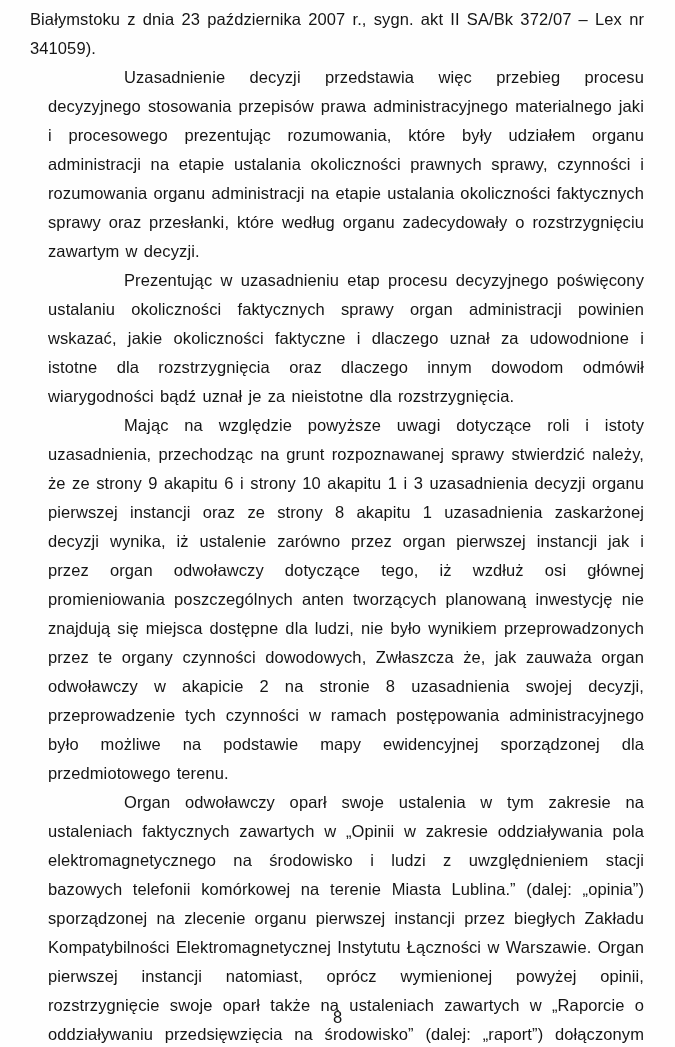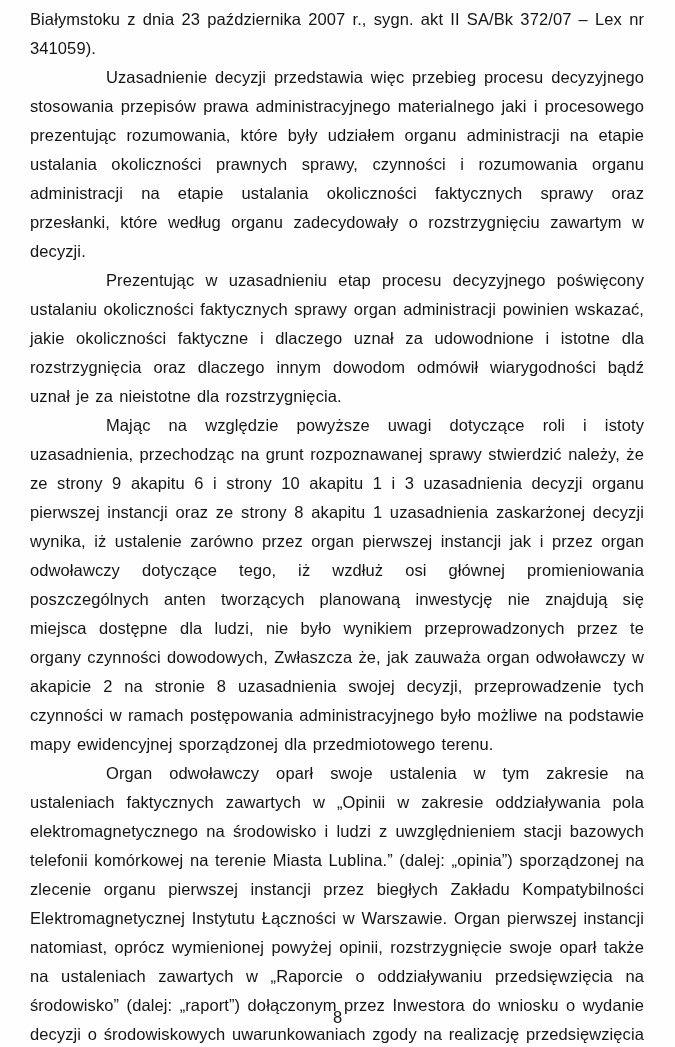--- a/index.html
+++ b/index.html
@@ -29,20 +29,21 @@
     line-height: 29px;
     color: #141414;
     text-align: justify;
     word-spacing: 1.5px;
     letter-spacing: 0.1px;
     hyphens: none;
     -webkit-hyphens: none;
   }
   .para.indented {
     text-indent: 76px;
+    margin-left: 18px;
   }
   .page-number {
     position: absolute;
     top: 1008px;
     left: 0;
     width: 675px;
     text-align: center;
     font-size: 16.5px;
     color: #141414;
   }

